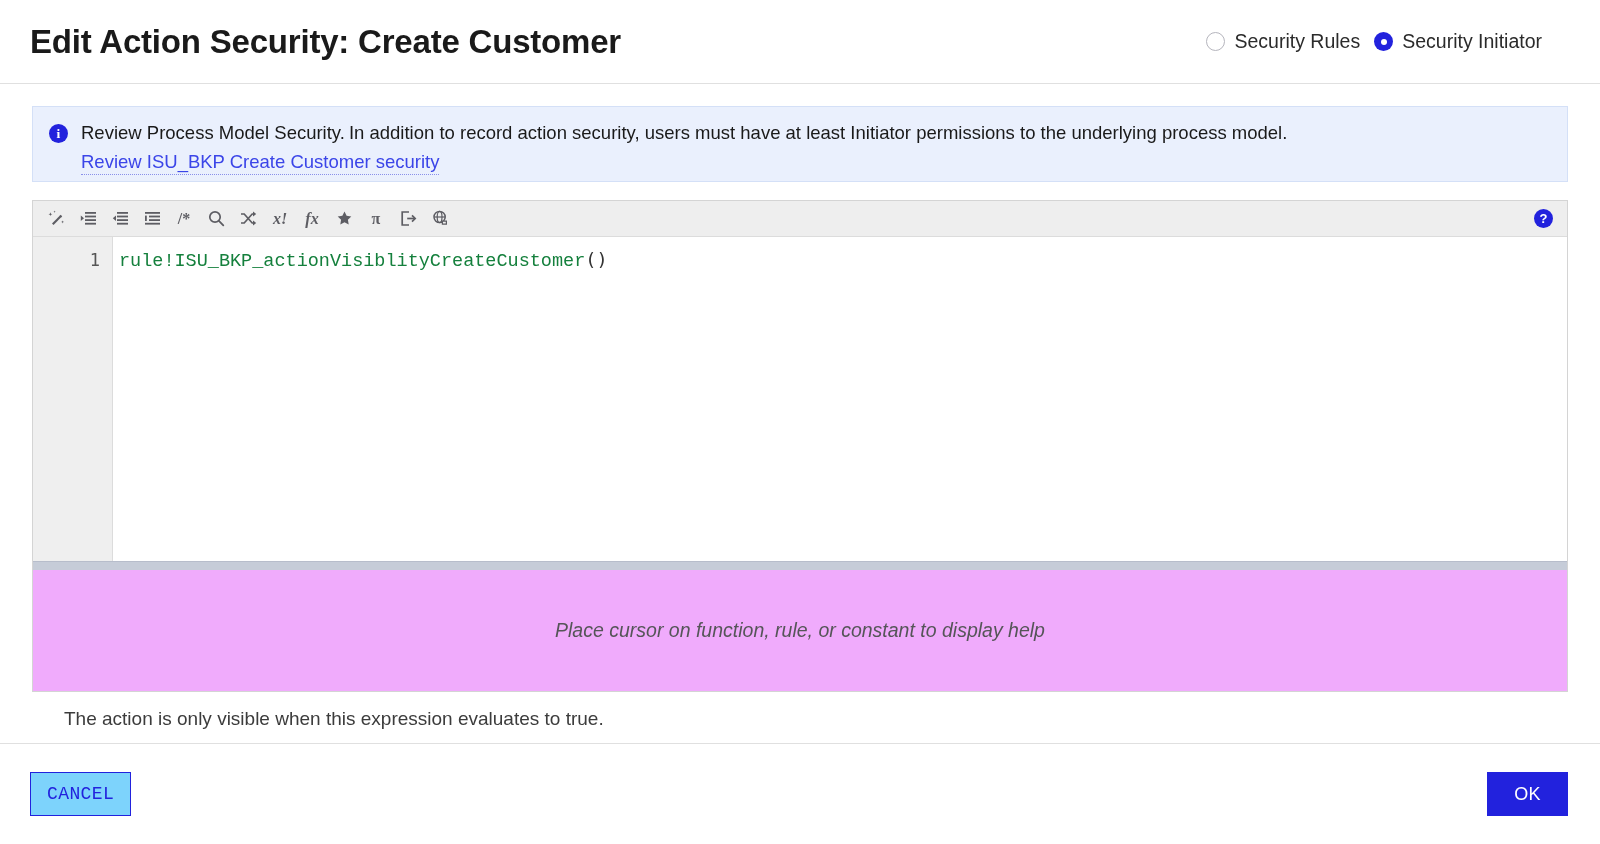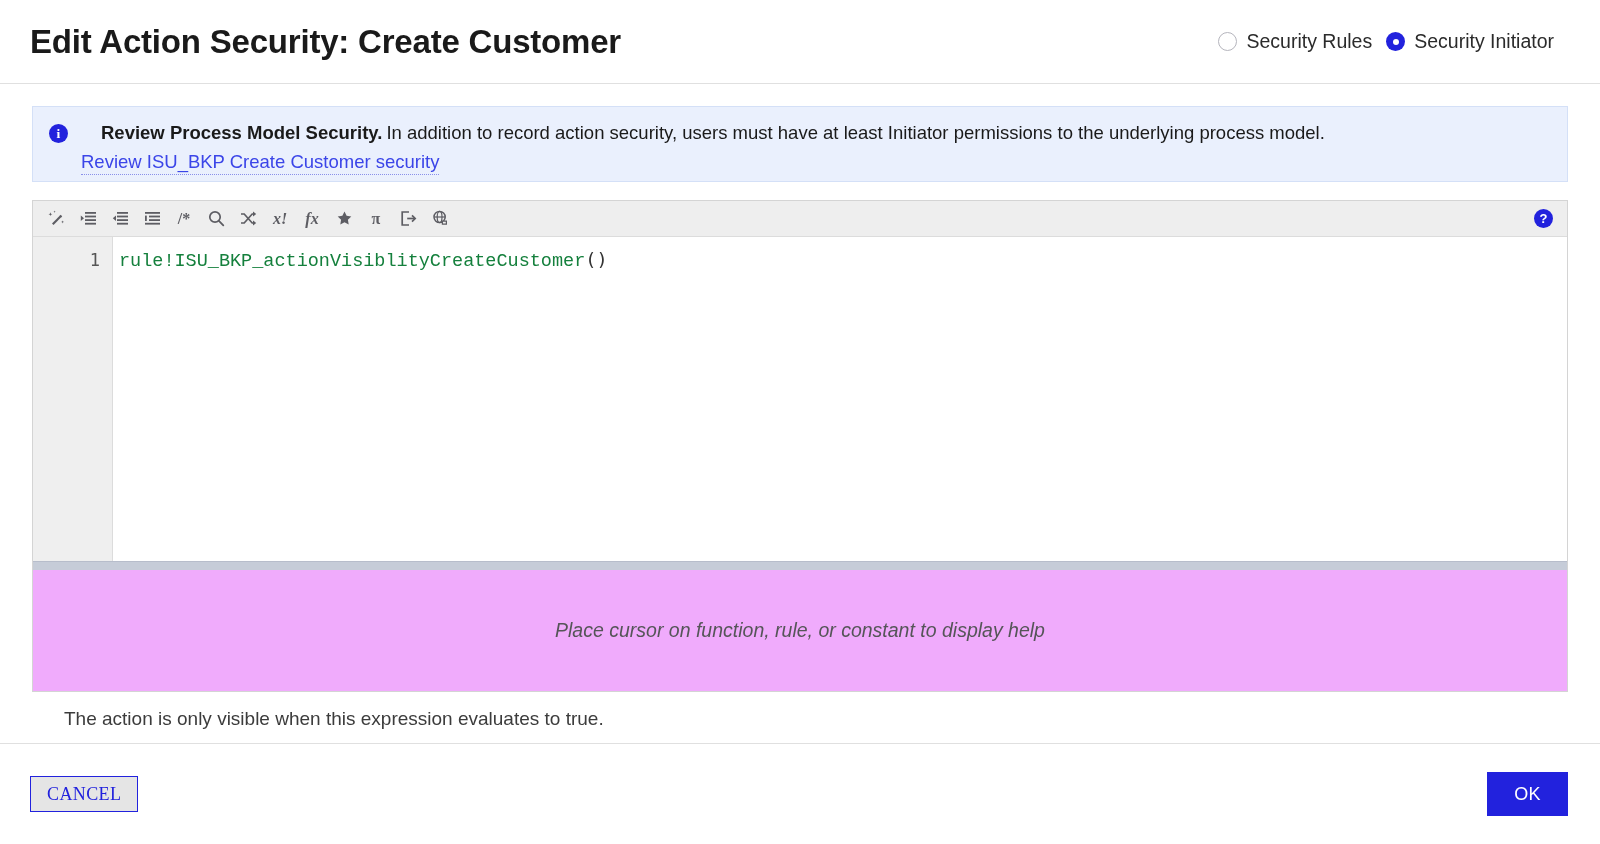--- a/index.html
+++ b/index.html
@@ -22,21 +22,21 @@
   }
 
   
   .header {
     height: 84px;
     flex: 0 0 84px;
     border-bottom: 1px solid #e0e0e0;
     display: flex;
     align-items: center;
     justify-content: space-between;
-    padding: 0 32px 0 30px;
+    padding: 0 44px 0 30px;
   }
 
   .page-title {
     font-size: 33px;
     font-weight: bold;
     color: #1a1a1a;
     letter-spacing: -0.2px;
     white-space: nowrap;
   }
 
@@ -125,21 +125,21 @@
   }
 
   .info-content { flex: 1 1 auto; }
 
   .info-line1 {
     font-size: 18.5px;
     color: #1a1a1a;
     line-height: 1.35;
   }
 
-  .info-strong { font-weight: bold; margin-left: 20px; }
+  .info-strong { font-weight: normal; }
 
   .info-rest { font-weight: normal; margin-left: 4px; }
 
   .info-link {
     display: inline-block;
     margin-top: 5px;
     font-size: 18.5px;
     color: #3b45e8;
     text-decoration: none;
     border-bottom: 1px dotted #8a90ea;
@@ -284,27 +284,27 @@
     border-top: 1px solid #e0e0e0;
     display: flex;
     align-items: center;
     justify-content: space-between;
     padding: 0 32px 0 30px;
     background: #ffffff;
   }
 
   .btn-cancel {
     min-width: 98px;
-    height: 36px;
+    height: 44px;
     border: 1.6px solid #2222dd;
-    background: #e5e5e5;
+    background: #7dd3fc;
     color: #2222dd;
     font-size: 18px;
     letter-spacing: 0.4px;
-    font-family: Liberation Serif, serif;
+    font-family: Liberation Mono, monospace;
     cursor: pointer;
     padding: 0 16px;
   }
 
   .btn-ok {
     min-width: 58px;
     height: 44px;
     border: none;
     background: #2222dd;
     color: #ffffff;

